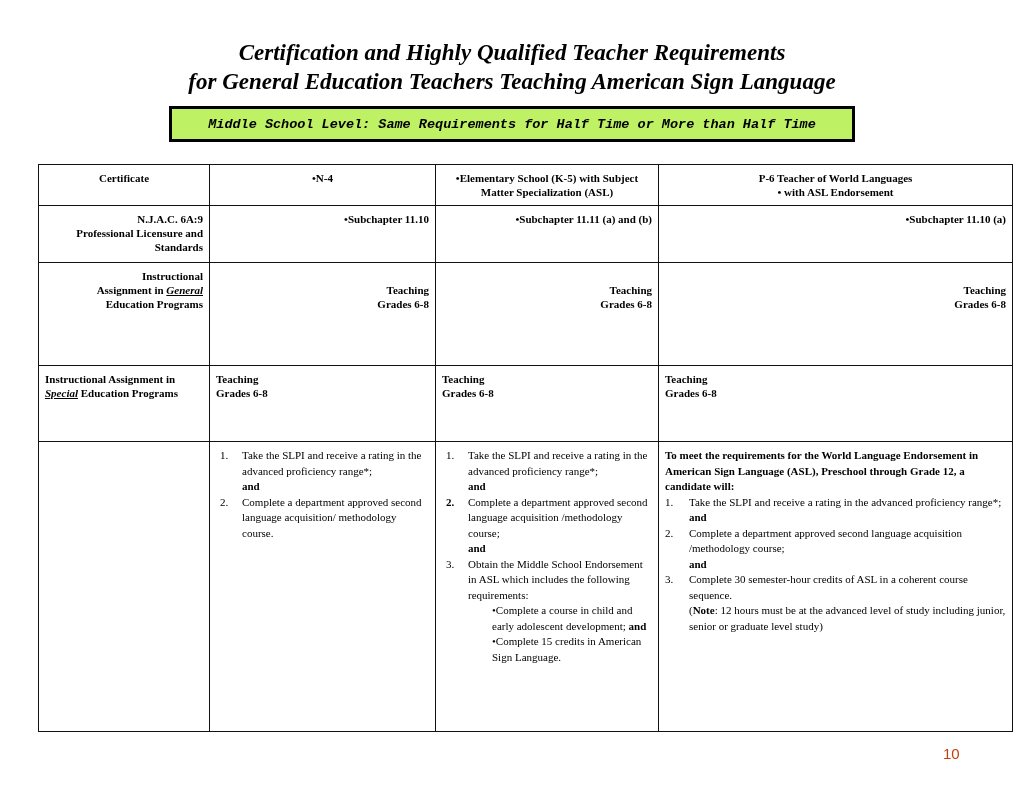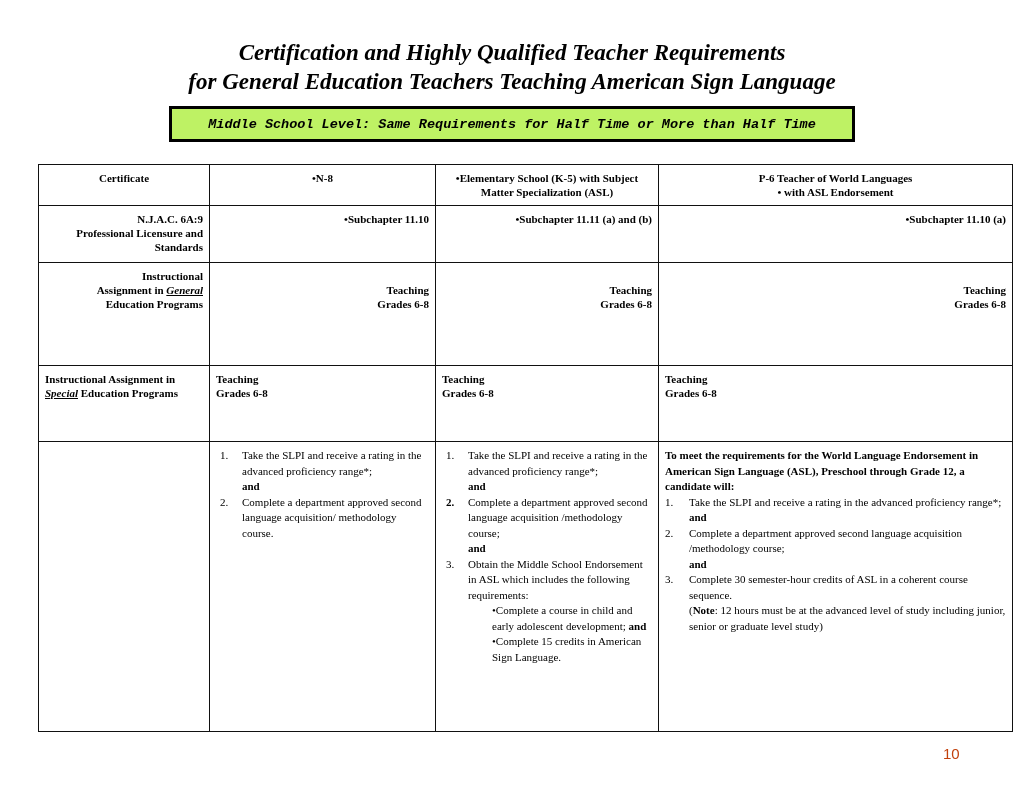--- a/index.html
+++ b/index.html
@@ -44,21 +44,21 @@
 <table class="grid">
   <colgroup>
       <col class="c0">
       <col class="c1">
       <col class="c2">
       <col class="c3">
     </colgroup>
   <tbody>
       <tr class="hdr">
     <td>Certificate</td>
-    <td>•N-8</td>
+    <td>•N-4</td>
     <td>•Elementary School (K-5) with Subject Matter Specialization (ASL)</td>
     <td>
       <div>P-6 Teacher of World Languages</div>
       <div>• with ASL Endorsement</div>
     </td>
   </tr>
   <tr class="r2">
     <td>
       <div>N.J.A.C. 6A:9</div>
       <div>Professional Licensure and Standards</div>

